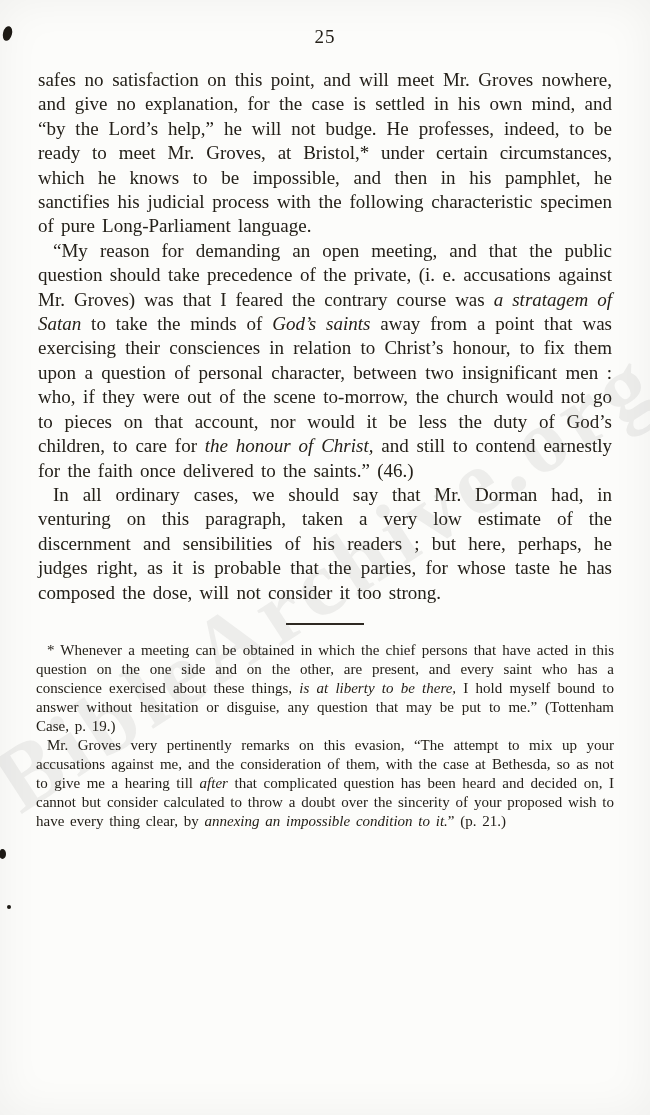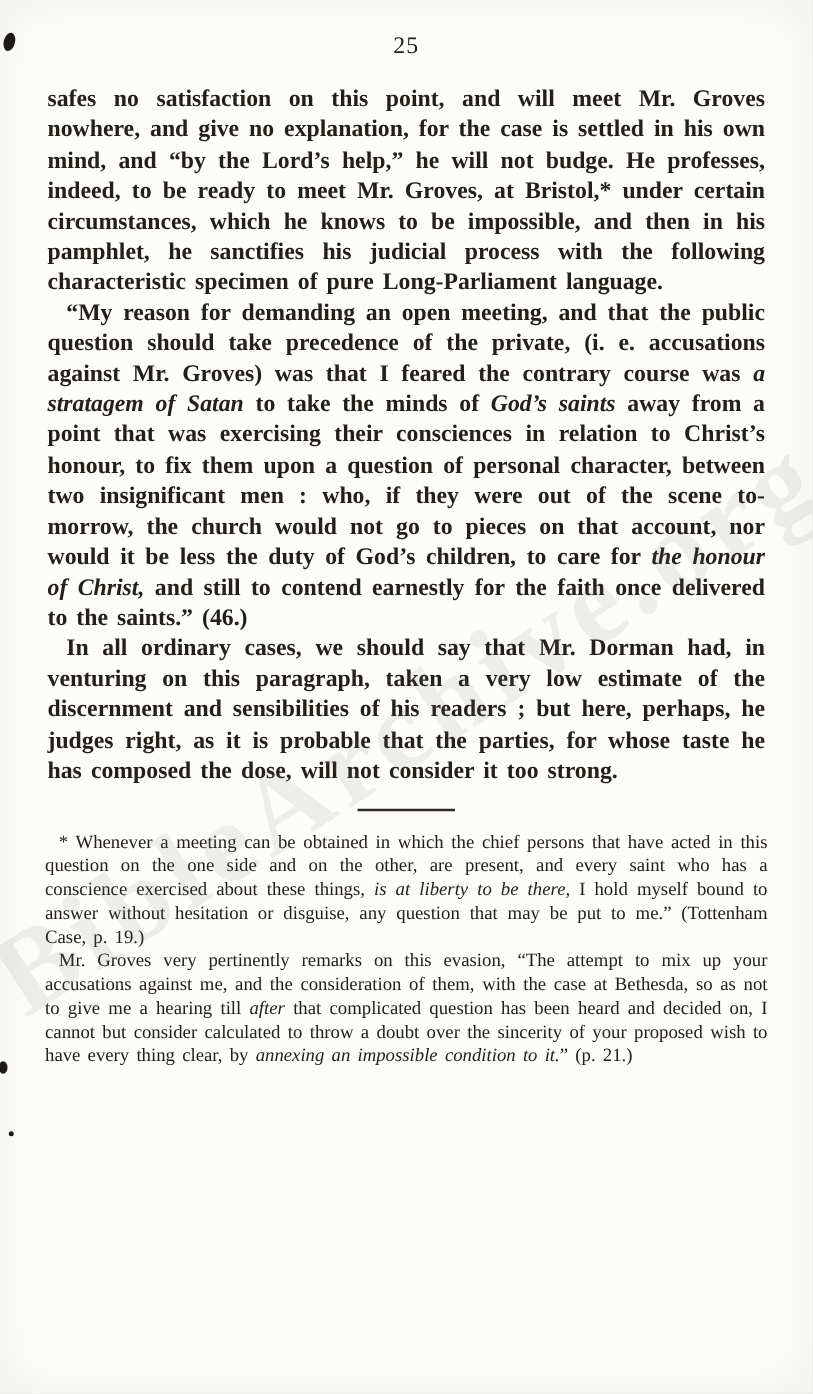--- a/index.html
+++ b/index.html
@@ -22,21 +22,20 @@
     text-align: center;
     font-size: 19px;
     letter-spacing: 1px;
   }
   .main {
     margin: 20px 38px 0 38px;
     font-size: 19px;
     line-height: 24.4px;
     text-align: justify;
     word-spacing: 2.5px;
-    font-weight: bold;
   }
   .para { margin: 0; }
   .main .para.indent { text-indent: 15px; }
   .separator {
     width: 78px;
     height: 0;
     border-top: 2px solid #2e2922;
     margin: 18px auto 16px auto;
   }
   .footnotes {

